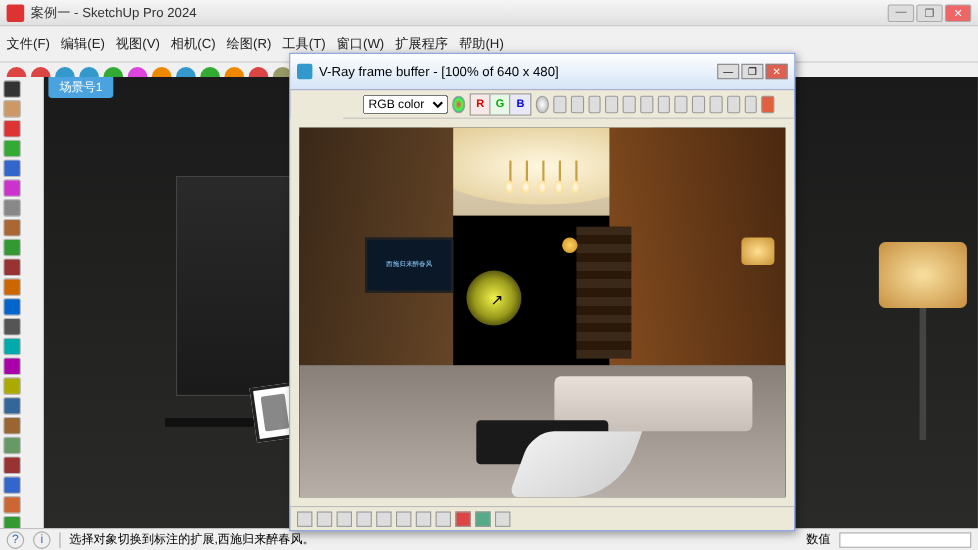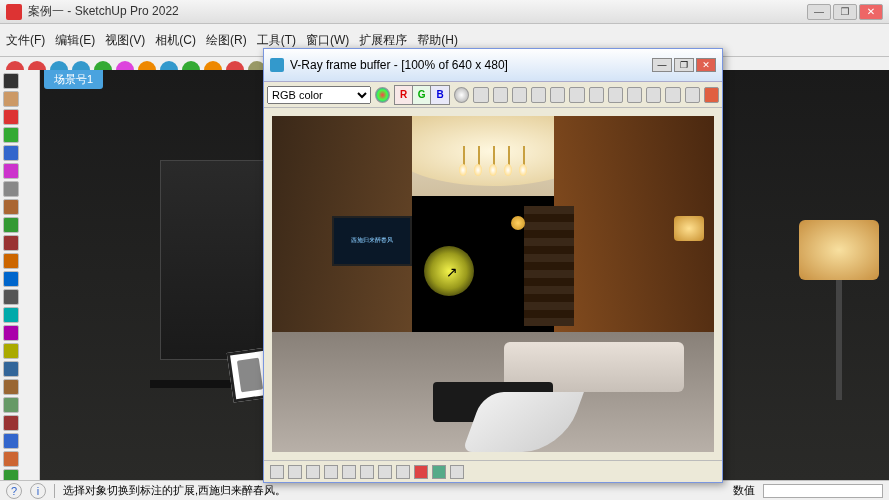--- a/index.html
+++ b/index.html
@@ -39,21 +39,21 @@
   .statusbar .mid{flex:1;}
   
   
   .vray-window { position:absolute; left:263px; top:48px; width:460px; background:#ece9d8; border:1px solid #7a96df; box-shadow:2px 2px 8px rgba(0,0,0,0.4); }
   .vray-title { height:22px; background:linear-gradient(#fefefe,#d4e4f7); display:flex; align-items:center; padding:16px 6px; border-bottom:1px solid #aac; }
   .vray-title .vicon{width:14px;height:14px;background:#39c;border-radius:2px;margin-right:6px;}
   .vray-title .vtit{flex:1;}
   .vray-title .vbtn{width:20px;height:14px;background:#ddd;border:1px solid #888;margin-left:2px;display:flex;align-items:center;justify-content:center;font-size:9px;cursor:pointer;}
   .vray-title .vbtn.close{background:#e06050;color:#fff;}
   
-  .vray-tools { height:26px; display:flex; align-items:center; padding:0 3px; gap:4px; border-bottom:1px solid #bbb; }
+  .vray-tools { height:26px; display:flex; align-items:center; padding:0 18px; gap:4px; border-bottom:1px solid #bbb;margin-left:48px; }
   .vray-tools select{font-size:11px;height:18px;width:110px;}
   .rgb-group{display:flex;border:1px solid #888;}
   .rgb-btn{width:18px;height:18px;display:flex;align-items:center;justify-content:center;font-size:10px;font-weight:bold;cursor:pointer;border-right:1px solid #888;}
   .rgb-btn:last-child{border-right:none;}
   .rgb-btn.r{color:#d00;background:#f8e8e8;}
   .rgb-btn.g{color:#0a0;background:#e8f8e8;}
   .rgb-btn.b{color:#00d;background:#e8e8f8;}
   .vt{width:16px;height:16px;background:#ddd;border:1px solid #999;border-radius:2px;cursor:pointer;}
   .vt.circle{border-radius:50%;background:radial-gradient(#fff,#aaa);}
   
@@ -82,21 +82,21 @@
   .highlight-cursor::after{content:"↖";position:absolute;left:22px;top:18px;color:#000;font-size:14px;transform:scaleX(-1);}
   
   .vray-bottom{height:22px;display:flex;align-items:center;padding:0 6px;gap:4px;border-top:1px solid #bbb;}
   .vray-bottom .vt2{width:14px;height:14px;background:#ddd;border:1px solid #999;cursor:pointer;}
 </style>
 </head>
 <body>
 
 <div class="titlebar">
   <div class="app-icon"></div>
-  <div class="title">案例一 - SketchUp Pro 2022</div>
+  <div class="title">案例一 - SketchUp Pro 2024</div>
   <div class="win-btns">
     <div class="win-btn">—</div>
     <div class="win-btn">❐</div>
     <div class="win-btn close">✕</div>
   </div>
 </div>
 
 <div class="menubar" id="menubar">
     <span>文件(F)</span>
     <span>编辑(E)</span>

